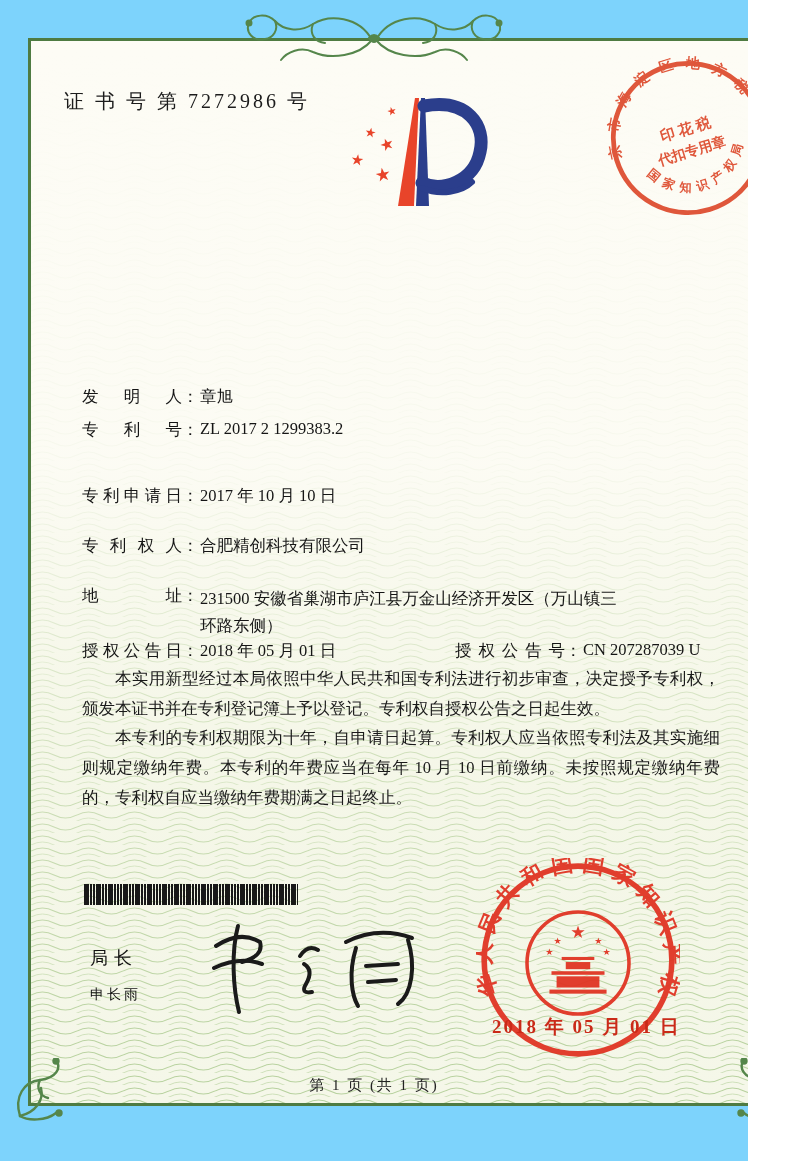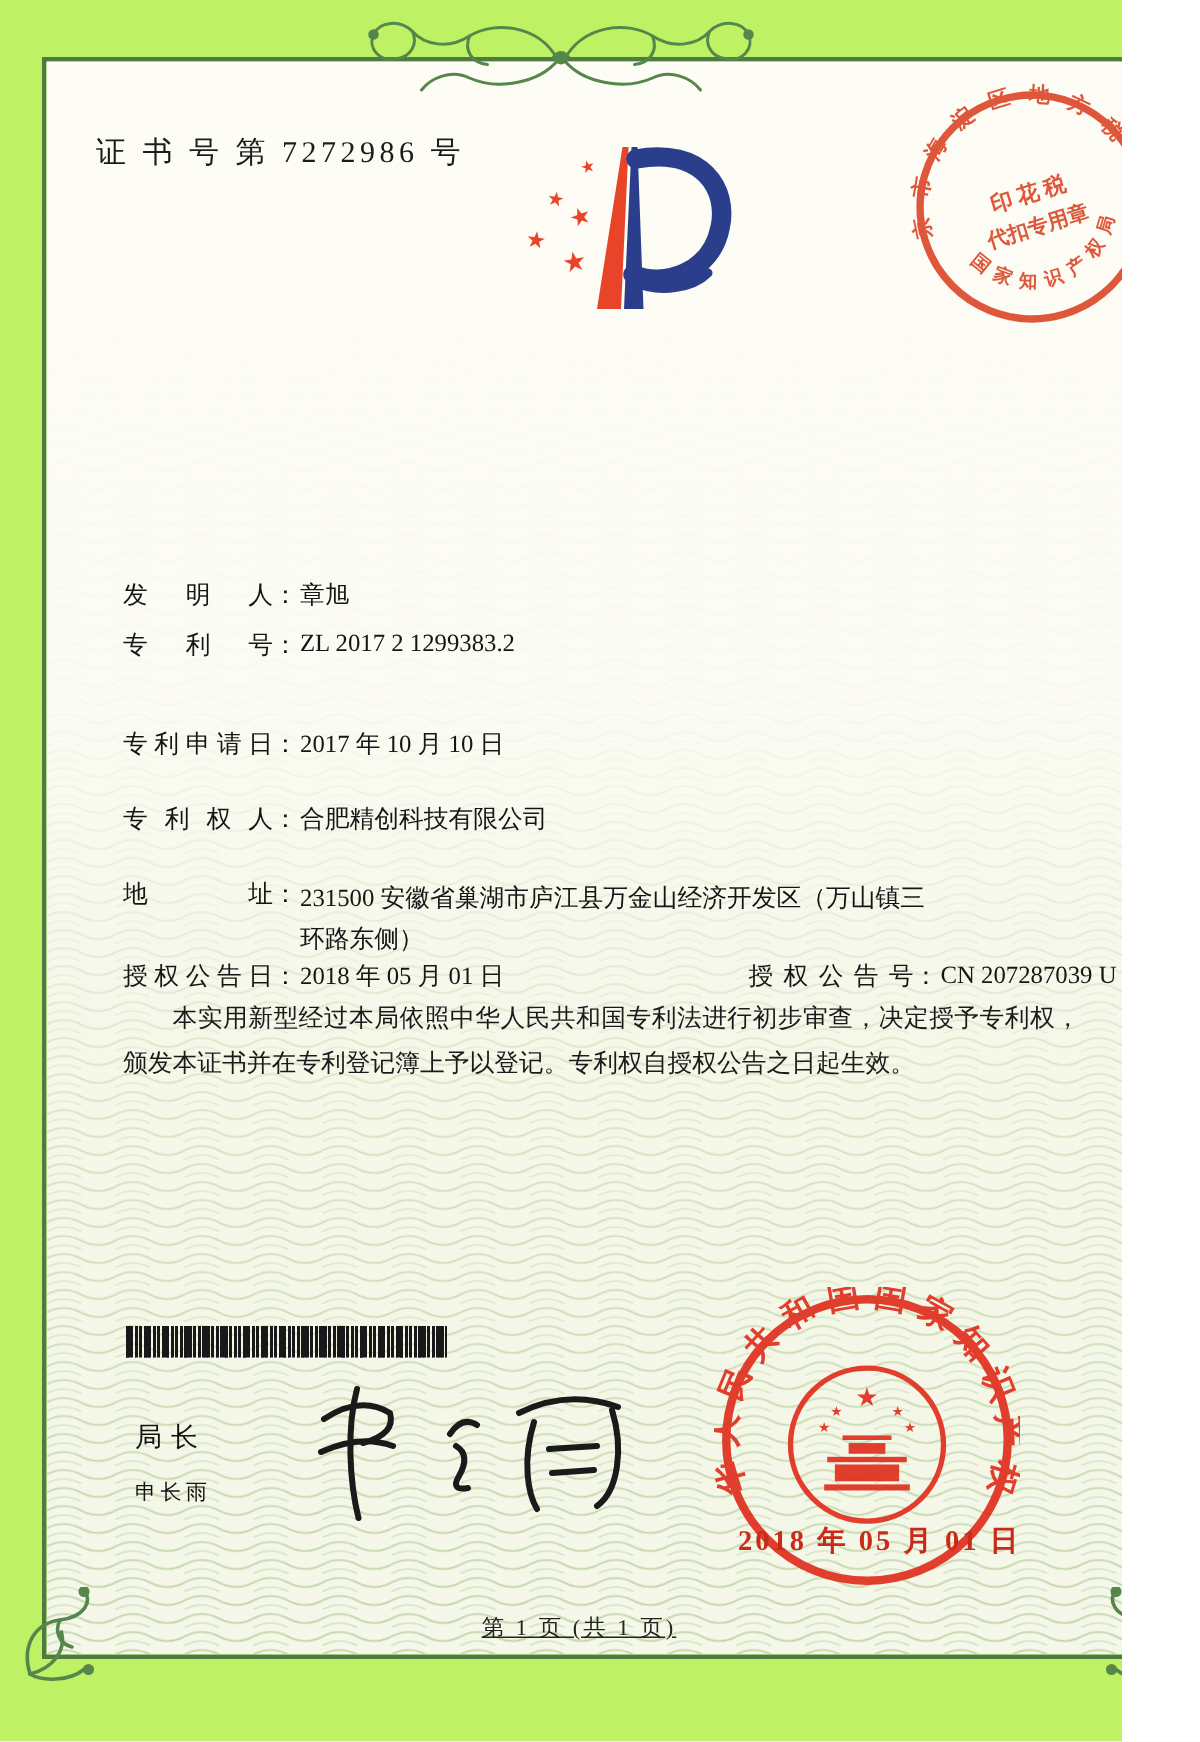--- a/index.html
+++ b/index.html
@@ -1,18 +1,18 @@
 <!DOCTYPE html>
 <html><head>
 <meta charset="utf-8">
 <style>
   * { margin:0; padding:0; box-sizing:border-box; }
   html,body { width:800px; }
   body { font-family:"Liberation Serif","DejaVu Serif",serif; }
-  .page { position:relative; width:748px; height:1161px; background:#bef264; overflow:hidden; }
+  .page { position:relative; width:748px; height:1161px; background:#7dd3fc; overflow:hidden; }
 
   .frame-outer { position:absolute; left:28px; top:38px; width:742px; height:1068px;
                  border:3px solid #4e7b42; }
   .frame-inner { position:absolute; left:2px; top:2px; right:2px; bottom:2px;
                  border:1px solid #5a8350; }
   .waves-svg { position:absolute; left:0; top:0; }
 
   .ornament-top { position:absolute; left:50%; top:10px; transform:translateX(-50%); z-index:3; }
   .corner { position:absolute; z-index:3; }
   .corner-bl { left:12px; top:1058px; }
@@ -26,21 +26,21 @@
   .title { position:absolute; left:0; top:216px; width:100%; text-align:center;
            font-size:44px; font-weight:bold; letter-spacing:12px; color:#111; z-index:2; }
 
   .field-row { position:absolute; left:82px; font-size:16.5px; color:#151515; z-index:2;
                white-space:nowrap; }
   .flabel { display:inline-block; width:100px; text-align:justify; text-align-last:justify;
             vertical-align:top; }
   .fcolon { display:inline-block; width:18px; vertical-align:top; }
   .fvalue { display:inline-block; vertical-align:top; }
   .fvalue-wrap { white-space:normal; width:418px; line-height:1.65; }
-  .grant-right { position:absolute; left:373px; top:0; white-space:nowrap;margin-left:44px; }
+  .grant-right { position:absolute; left:373px; top:0; white-space:nowrap; }
   .glabel { display:inline-block; width:110px; text-align:justify; text-align-last:justify; }
 
   .paragraphs { position:absolute; left:82px; top:664px; width:638px; z-index:2;
                 font-size:16.5px; line-height:1.8; color:#1a1a1a; text-align:justify;font-family:Liberation Serif, serif; }
   .paragraphs p { text-indent:2em; }
 
   .barcode { position:absolute; left:84px; top:884px; width:214px; height:21px; z-index:2;
     background:
       repeating-linear-gradient(90deg,#181818 0 2px,rgba(0,0,0,0) 2px 3px),
       repeating-linear-gradient(90deg,#181818 0 1px,rgba(0,0,0,0) 1px 6px),
@@ -51,22 +51,22 @@
   .director-name  { position:absolute; left:90px; top:986px; font-size:14px; letter-spacing:3px;
                     color:#111; z-index:2; }
   .signature { position:absolute; left:198px; top:912px; z-index:4; }
 
   .tax-stamp { position:absolute; left:606px; top:56px; transform:rotate(-17deg); z-index:4;
                opacity:.92; }
   .sipo-seal { position:absolute; left:476px; top:858px; z-index:3; opacity:.94; }
   .seal-date { position:absolute; left:492px; top:1014px; z-index:4; font-size:19px;
                font-weight:bold; color:#ca2a18; letter-spacing:2px; }
 
-  .footer { position:absolute; left:12px; top:1076px; width:100%; text-align:center;
-            font-size:15px; letter-spacing:2px; color:#222; z-index:2;text-decoration:underline; }
+  .footer { position:absolute; left:0; top:1076px; width:100%; text-align:center;
+            font-size:15px; letter-spacing:2px; color:#222; z-index:2; }
 </style>
 </head>
 <body>
 
 <div class="page">
 
   <div class="frame-outer">
     <div class="frame-inner"></div>
 
     <svg class="waves-svg" width="736" height="1062">
@@ -179,20 +179,21 @@
     <span>
       <span class="flabel">授权公告日</span><span class="fcolon">：</span><span class="fvalue">2018 年 05 月 01 日</span>
     </span>
     <span class="grant-right">
       <span class="glabel">授权公告号</span><span class="fcolon">：</span><span class="fvalue">CN 207287039 U</span>
     </span>
   </div>
 
   <div class="paragraphs">
     <p>本实用新型经过本局依照中华人民共和国专利法进行初步审查，决定授予专利权，颁发本证书并在专利登记簿上予以登记。专利权自授权公告之日起生效。</p>
+    <p>本专利的专利权期限为十年，自申请日起算。专利权人应当依照专利法及其实施细则规定缴纳年费。本专利的年费应当在每年 10 月 10 日前缴纳。未按照规定缴纳年费的，专利权自应当缴纳年费期满之日起终止。</p>
   </div>
 
   <div class="barcode"></div>
 
   <div class="director-title">局长</div>
   <div class="director-name">申长雨</div>
 
   <svg class="signature" width="232" height="108" viewBox="0 0 232 108">
     <g stroke="#1a1a1a" stroke-width="4" fill="none" stroke-linecap="round" stroke-linejoin="round">
       <path d="M40,14 C33,40 35,76 41,100"></path>

